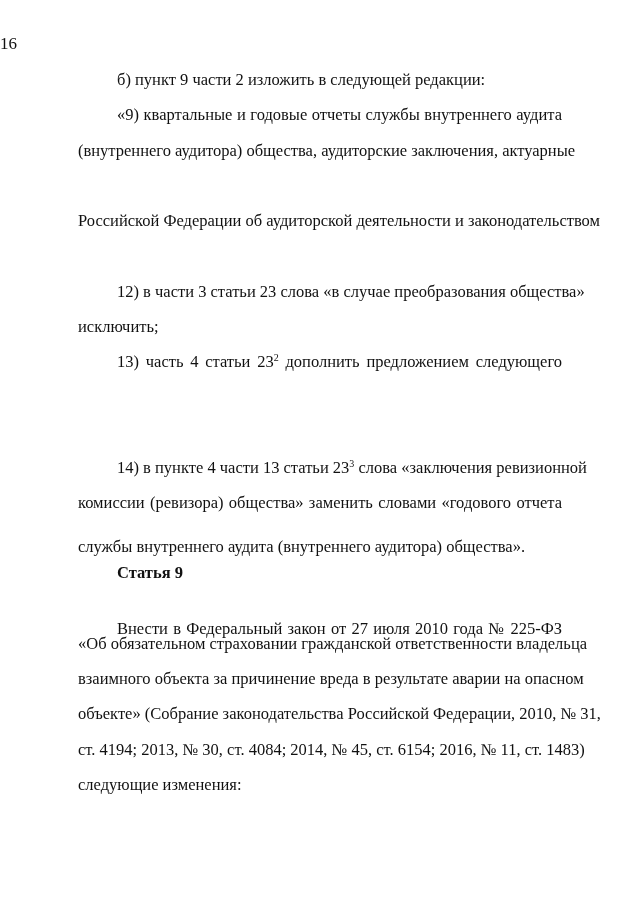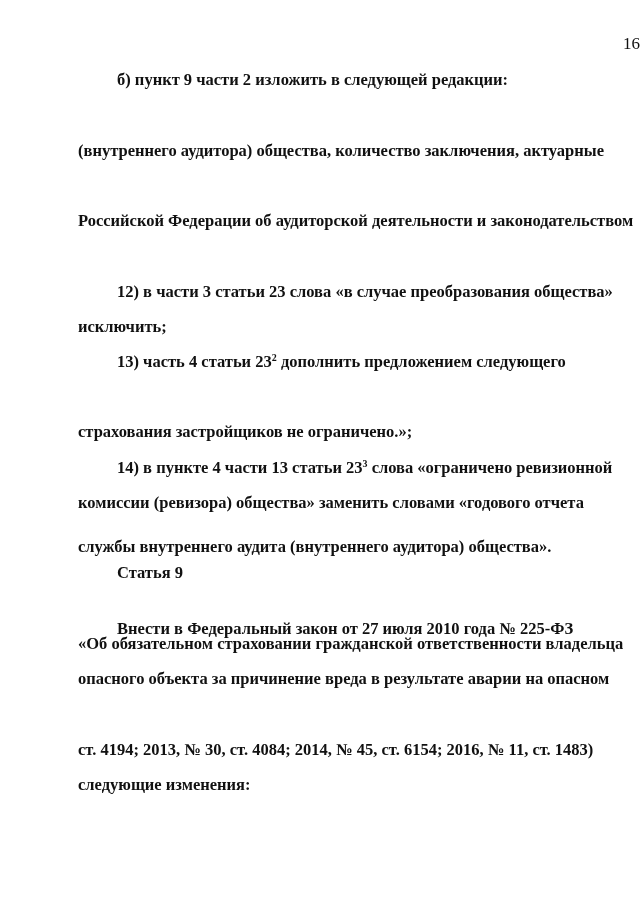--- a/index.html
+++ b/index.html
@@ -4,53 +4,53 @@
 <style>
   html, body { margin: 0; padding: 0; background: #ffffff; }
   body { width: 640px; height: 905px; position: relative; overflow: hidden; }
   .page {
     position: absolute; left: 0; top: 0; width: 640px; height: 905px;
     background: #ffffff; color: #111111;
     font-family: "Liberation Serif", "DejaVu Serif", serif;
     font-size: 16.5px;
   }
   .page-number {
-    position: absolute; top: 34px; left: 0; width: 640px; text-align: right;
+    position: absolute; top: 34px; left: 0; width: 640px; text-align: left;
     font-size: 17px;
   }
   .line {
     position: absolute; left: 78px; width: 484px; height: 22px; line-height: 22px;
     white-space: nowrap;
-    font-weight: bold;
   }
   .line.justify { text-align: justify; text-align-last: justify; }
   .line.indent { left: 117px; width: 445px; }
   .bold { font-weight: bold; }
   sup { font-size: 10px; line-height: 0; vertical-align: 6px; }
 </style>
 </head>
 <body>
 
 <div class="page">
   <div class="page-number">16</div>
 
   <div class="line indent" style="top:69px">б) пункт 9 части 2 изложить в следующей редакции:</div>
-  <div class="line justify" style="top:140px">(внутреннего аудитора) общества, количество заключения, актуарные</div>
+  <div class="line indent justify" style="top:104px">«9) квартальные и годовые отчеты службы внутреннего аудита</div>
+  <div class="line justify" style="top:140px">(внутреннего аудитора) общества, аудиторские заключения, актуарные</div>
   <div class="line justify" style="top:210px">Российской Федерации об аудиторской деятельности и законодательством</div>
 
   <div class="line indent justify" style="top:281px">12) в части 3 статьи 23 слова «в случае преобразования общества»</div>
   <div class="line" style="top:316px">исключить;</div>
 
   <div class="line indent justify" style="top:351px"><span>13) часть 4 статьи 23</span><sup>2</sup><span> дополнить предложением следующего</span></div>
-  <div class="line" style="top:421px">страхования застройщиков не ограничено.»;</div>
 
-  <div class="line indent justify" style="top:457px"><span>14) в пункте 4 части 13 статьи 23</span><sup>3</sup><span> слова «ограничено ревизионной</span></div>
+  <div class="line indent justify" style="top:457px"><span>14) в пункте 4 части 13 статьи 23</span><sup>3</sup><span> слова «заключения ревизионной</span></div>
   <div class="line justify" style="top:492px">комиссии (ревизора) общества» заменить словами «годового отчета</div>
   <div class="line" style="top:536px">службы внутреннего аудита (внутреннего аудитора) общества».</div>
 
   <div class="line indent bold" style="top:562px">Статья 9</div>
 
   <div class="line indent justify" style="top:618px">Внести в Федеральный закон от 27 июля 2010 года № 225-ФЗ</div>
   <div class="line justify" style="top:633px">«Об обязательном страховании гражданской ответственности владельца</div>
-  <div class="line justify" style="top:668px">опасного объекта за причинение вреда в результате аварии на опасном</div>
+  <div class="line justify" style="top:668px">взаимного объекта за причинение вреда в результате аварии на опасном</div>
+  <div class="line justify" style="top:703px">объекте» (Собрание законодательства Российской Федерации, 2010, № 31,</div>
   <div class="line justify" style="top:739px">ст. 4194; 2013, № 30, ст. 4084; 2014, № 45, ст. 6154; 2016, № 11, ст. 1483)</div>
   <div class="line" style="top:774px">следующие изменения:</div>
 </div>
 
 </body></html>

